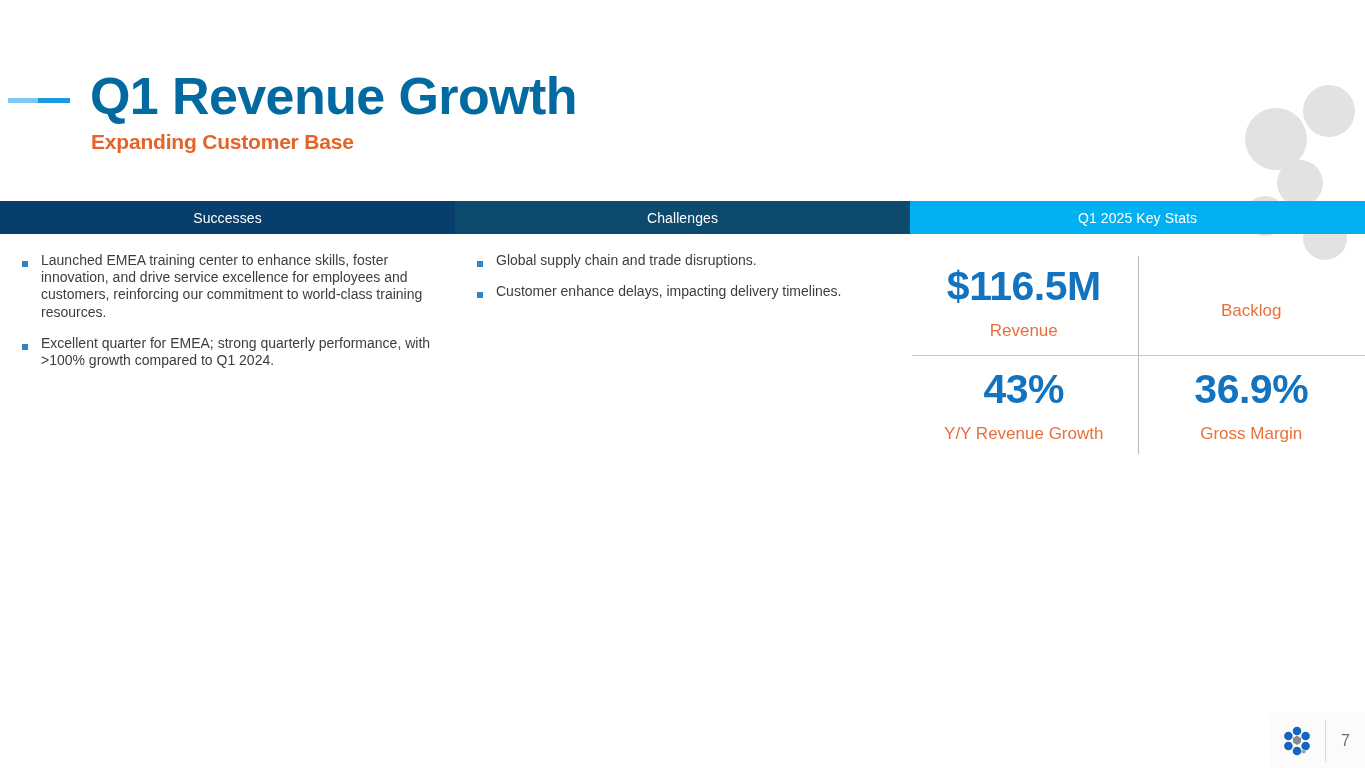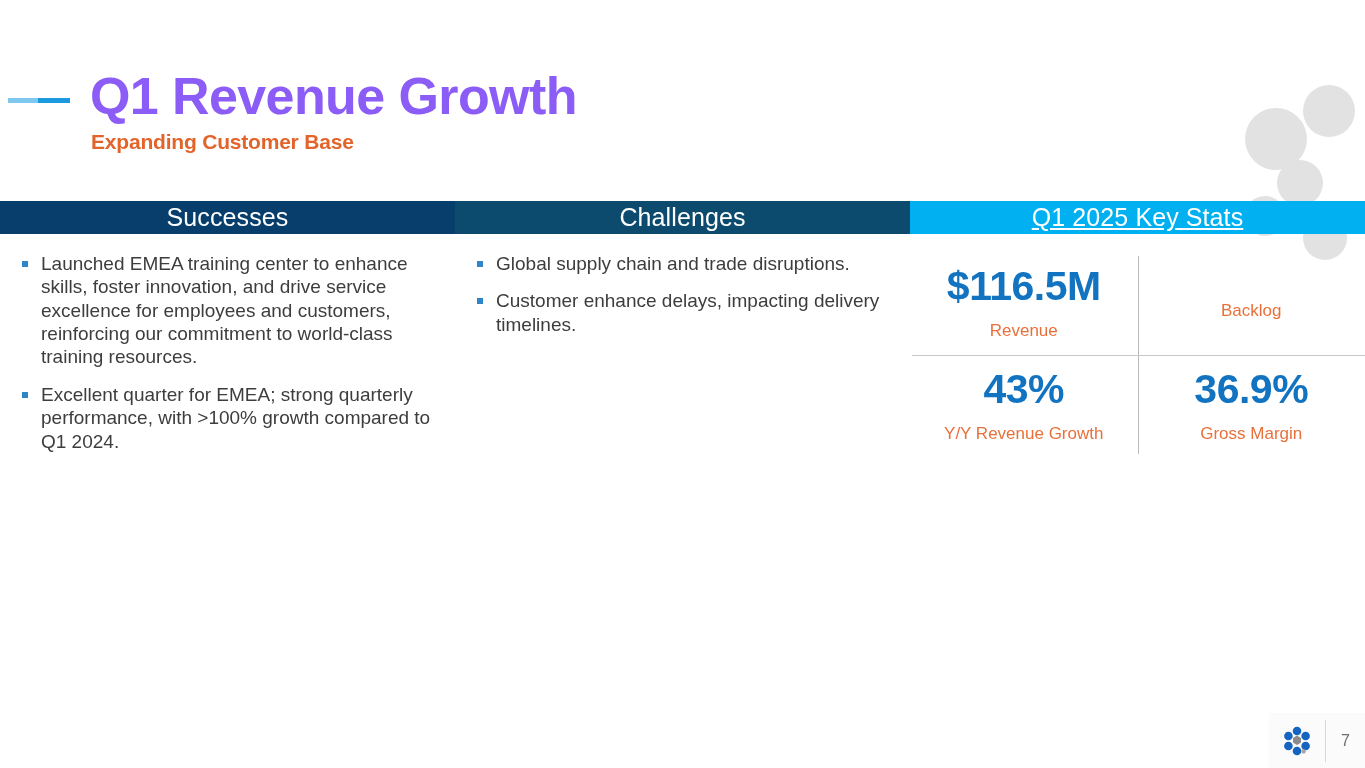--- a/index.html
+++ b/index.html
@@ -48,21 +48,21 @@
   }
   .accent-a { flex: 1; background: #7ec8f0; }
   .accent-b { flex: 1.1; background: #1b9ae0; }
 
   .title {
     position: absolute;
     top: 68px;
     left: 90px;
     font-size: 52px;
     font-weight: bold;
-    color: #8b5cf6;
+    color: #0369a1;
     letter-spacing: -0.6px;
     line-height: 1.08;
     white-space: nowrap;
   }
   .subtitle {
     position: absolute;
     top: 130px;
     left: 91px;
     font-size: 21px;
     font-weight: bold;
@@ -79,26 +79,26 @@
     width: 1365px;
     height: 33px;
     display: flex;
   }
   .band-cell {
     height: 100%;
     display: flex;
     align-items: center;
     justify-content: center;
     color: #ffffff;
-    font-size: 25px;
+    font-size: 14px;
     letter-spacing: 0.1px;
   }
   .band-successes  { width: 455px; background: #073e6b; }
   .band-challenges { width: 455px; background: #0c4a6e; }
-  .band-stats      { width: 455px; background: #00b0f0; text-decoration: underline; }
+  .band-stats      { width: 455px; background: #00b0f0; }
 
   
   .col {
     position: absolute;
     top: 252px;
   }
   .col-successes  { left: 22px;  width: 424px; }
   .col-challenges { left: 477px; width: 410px; }
 
   .bullet-row {
@@ -109,21 +109,21 @@
   .bullet-mark {
     flex: 0 0 auto;
     width: 6px;
     height: 6px;
     background: #2e86c8;
     margin-top: 9px;
     margin-right: 13px;
   }
   .bullet-text {
     flex: 1 1 auto;
-    font-size: 19px;
+    font-size: 14px;
     line-height: 1.23;
     color: #3d3d3d;
   }
 
   
   .stats {
     position: absolute;
     top: 252px;
     left: 910px;
     width: 455px;

